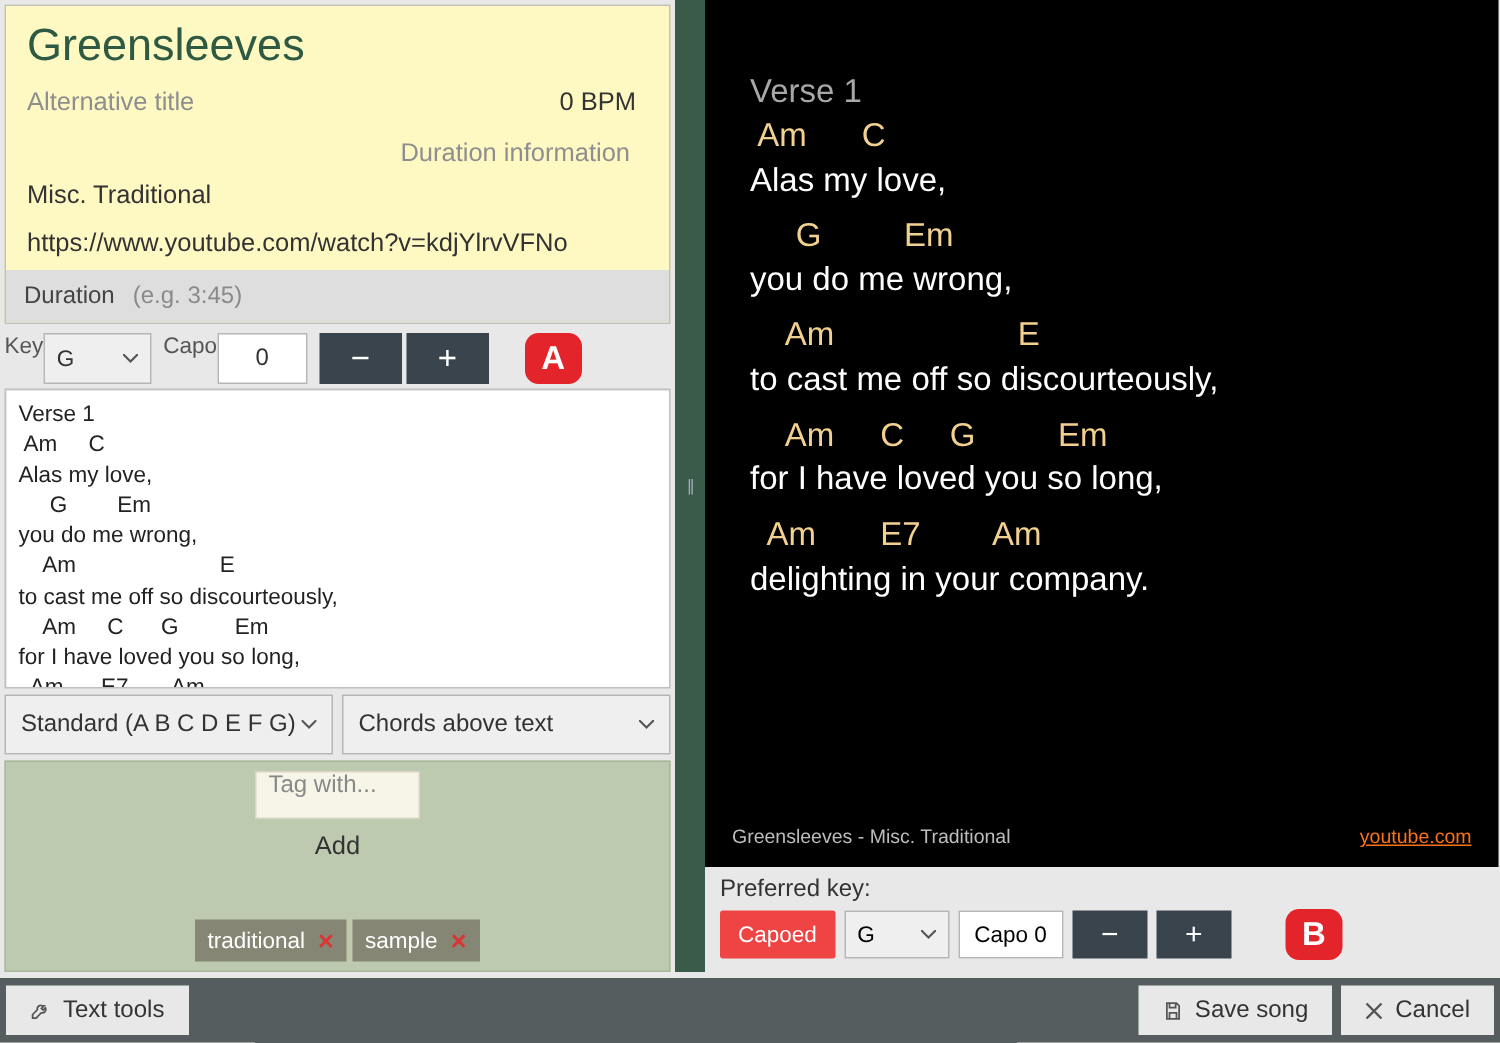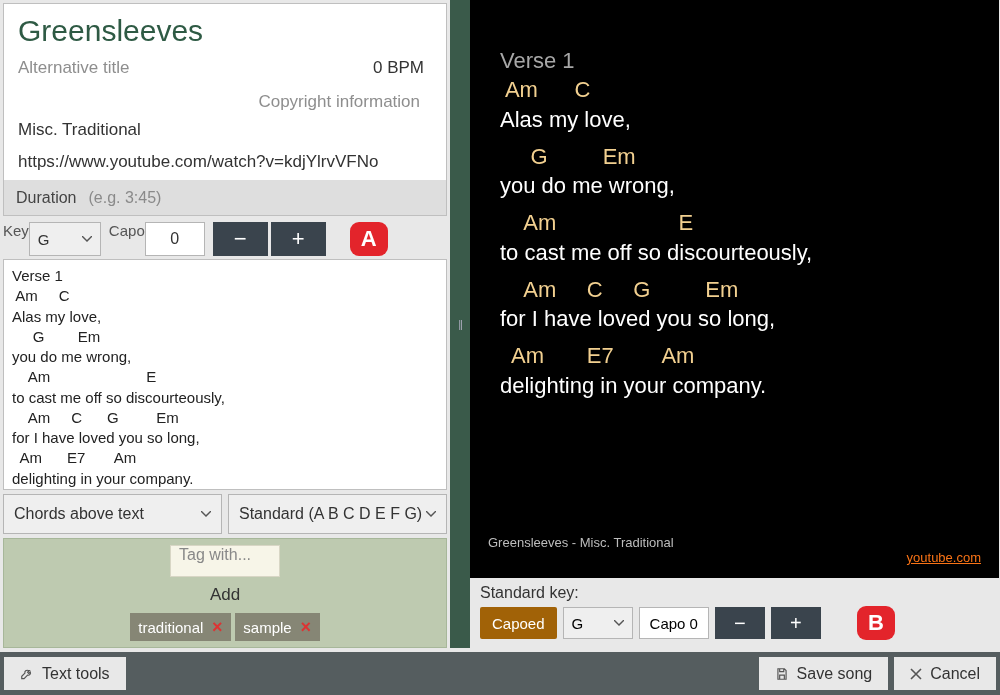--- a/index.html
+++ b/index.html
@@ -38,21 +38,21 @@
     letter-spacing:-1px;
   }
   .right-col {
     flex: 1;
     display: flex;
     flex-direction: column;
     background:#e8e8e8;
     padding-right:1px;
   }
   .header-box {
-    background: #ffffff;
+    background: #fef9c3;
     border: 1px solid #bfbfbf;
     padding: 10px 14px 6px 14px;
     margin-top:3px;
   }
   .title {
     color: #2e5a44;
     font-size: 30px;
     font-weight: 400;
   }
   .meta-row {
@@ -138,30 +138,30 @@
   .preview-pane {
     flex:1; background:#000; padding:48px 16px 12px 30px; color:#fff;
     font-size:21px; line-height:1.15; position:relative;
     display:flex; flex-direction:column;
   }
   .preview-pane .section-label { color:#a7a7a7; font-size:22px; margin-bottom:2px;}
   .chord-line { color:#f2d090; font-size:22px; white-space:pre; line-height:1.35;}
   .lyric-line { color:#fff; font-size:22px; white-space:pre; line-height:1.4; margin-bottom:6px;}
   .preview-footer {
     position:absolute; bottom:12px; left:18px; right:18px;
-    display:flex; font-size:13px; color:#bdbdbd;flex-direction:column;
+    display:flex; font-size:13px; color:#bdbdbd;
   }
   .preview-footer .ytl { margin-left:auto; color:#f97316; text-decoration:underline;}
   .pref-key-row {
     padding:6px 10px 8px 10px; background:#e8e8e8;
   }
   .pref-key-lbl{ font-size:16px; color:#333; margin-bottom:4px;}
   .pref-key-ctrls { display:flex; gap:6px; align-items:center;}
   .pill {
-    height:32px; background:#a16207; color:#fff; font-size:15px;
+    height:32px; background:#ef4444; color:#fff; font-size:15px;
     padding:0 12px; display:flex; align-items:center; border-radius:2px;
   }
   .sel-small {
     height:32px; width:70px; background:#efefef; border:1px solid #b5b5b5;
     display:flex; align-items:center; padding:0 8px; font-size:15px;
   }
   .sel-small .chev{margin-left:auto;font-size:10px;}
   .capo-label2 {
     height:32px; background:#fff; border:1px solid #b5b5b5;
     padding:0 10px; display:flex; align-items:center; font-size:15px;
@@ -191,21 +191,21 @@
   <div class="left-col">
 
     <div class="header-box">
       <div class="title">Greensleeves</div>
       <div class="meta-row">
         <div class="faint">Alternative title</div>
         <div class="bpm">0 BPM</div>
       </div>
       <div class="meta-row2">
         <div class="artist">Misc. Traditional</div>
-        <div class="copy">Copyright information</div>
+        <div class="copy">Duration information</div>
       </div>
       <div class="link-row">https://www.youtube.com/watch?v=kdjYlrvVFNo</div>
       <div class="duration-row">
         <span class="lbl">Duration</span>
         <span class="val">(e.g. 3:45)</span>
       </div>
     </div>
 
     <div class="keycapo">
       <div class="grp">
@@ -237,41 +237,41 @@
 you do me wrong,
     Am                       E
 to cast me off so discourteously,
     Am     C      G         Em
 for I have loved you so long,
   Am      E7       Am
 delighting in your company.</textarea>
 
     <div class="selects-row">
       <div class="sel-wide">
+        <span style="overflow:hidden;white-space:nowrap;">Standard (A B C D E F G)</span>
+        <span class="chev">
+           <svg width="10" height="6">
+              <path d="M0 0 L5 5 L10 0" fill="none" stroke="#555" stroke-width="1.4"></path>
+            </svg>
+        </span>
+      </div>
+      <div class="sel-wide">
         <span>Chords above text</span>
         <span class="chev">
            <svg width="10" height="6">
               <path d="M0 0 L5 5 L10 0" fill="none" stroke="#555" stroke-width="1.4"></path>
             </svg>
         </span>
       </div>
-      <div class="sel-wide">
-        <span style="overflow:hidden;white-space:nowrap;">Standard (A B C D E F G)</span>
-        <span class="chev">
-           <svg width="10" height="6">
-              <path d="M0 0 L5 5 L10 0" fill="none" stroke="#555" stroke-width="1.4"></path>
-            </svg>
-        </span>
-      </div>
     </div>
 
     <div class="tag-area">
       <div class="tag-input">Tag with...</div>
       <button class="add-btn">Add</button>
-      <div id="tag-chips" style="display:flex;gap:4px;">
+      <div id="tag-chips" style="display:flex;gap:4px;margin-top:31px;">
           <div class="tag-chip">
             <span>traditional</span>
             <span class="x">×</span>
           </div>
           <div class="tag-chip">
             <span>sample</span>
             <span class="x">×</span>
           </div>
         </div>
     </div>
@@ -297,21 +297,21 @@
           <div class="chord-line">  Am       E7        Am</div>
           <div class="lyric-line">delighting in your company.</div>
         </div>
       <div class="preview-footer">
         <span>Greensleeves -  Misc. Traditional</span>
         <span class="ytl">youtube.com</span>
       </div>
     </div>
 
     <div class="pref-key-row">
-      <div class="pref-key-lbl">Standard key:</div>
+      <div class="pref-key-lbl">Preferred key:</div>
       <div class="pref-key-ctrls">
         <div class="pill">Capoed</div>
         <div class="sel-small">
           <span>G</span>
           <span class="chev">
             <svg width="10" height="6">
                 <path d="M0 0 L5 5 L10 0" fill="none" stroke="#555" stroke-width="1.4"></path>
               </svg>
           </span>
         </div>

